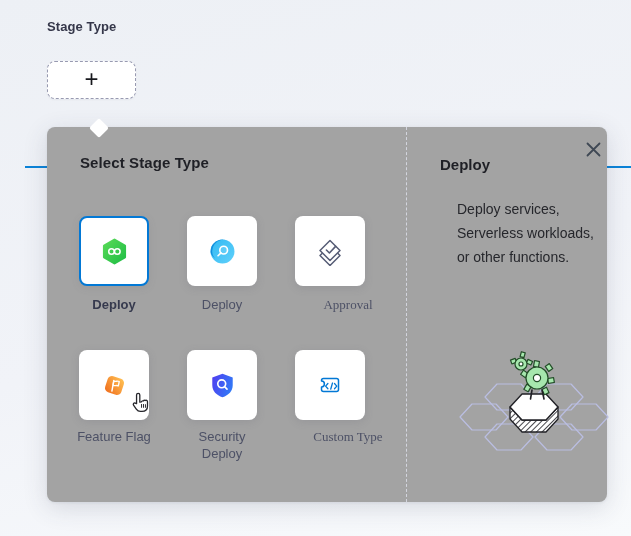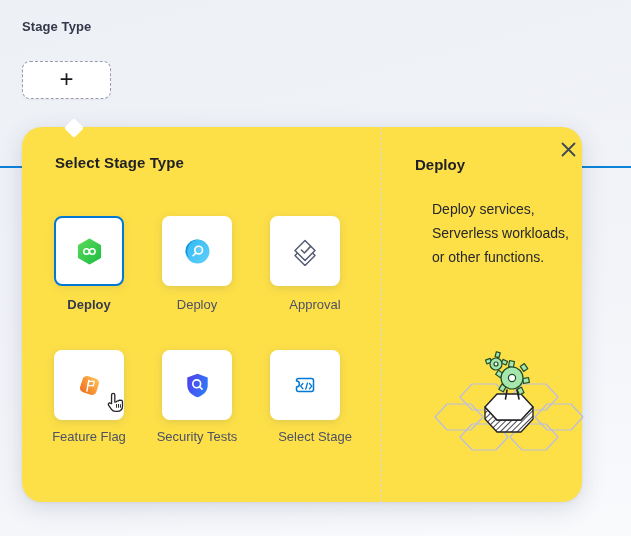--- a/index.html
+++ b/index.html
@@ -3,21 +3,21 @@
 <meta charset="utf-8">
 <style>
   * { margin:0; padding:0; box-sizing:border-box; }
   html,body { width:631px; height:536px; }
   body {
     font-family:"Liberation Sans","DejaVu Sans",sans-serif;
     background:linear-gradient(165deg,#edf0f5 0%,#f1f3f8 55%,#f8fafc 100%);
     position:relative; overflow:hidden;
     -webkit-font-smoothing:antialiased;
   }
-  #screen { position:absolute; inset:0; }
+  #screen { position:absolute; inset:0;margin-left:25px; }
 
   .pipeline-line {
     position:absolute; left:0; top:166px; width:100%; height:2px;
     background:#0b83d8; z-index:1;
   }
 
   .stage-type-label {
     position:absolute; left:22px; top:19px;
     font-size:13px; font-weight:600; color:#35374a; letter-spacing:.1px; z-index:2;
   }
@@ -27,21 +27,21 @@
     background:#ffffff; border:1.6px dashed #989ab1; border-radius:8px;
     display:flex; align-items:center; justify-content:center;
     cursor:pointer; z-index:2; box-shadow:0 1px 2px rgba(40,41,61,.05);
   }
   .add-stage-btn .plus {
     font-size:24px; font-weight:300; color:#17181d; line-height:1; margin-top:-2px;
   }
 
   .popover {
     position:absolute; left:22px; top:127px; width:560px; height:375px;
-    background:#fde047; border-radius:20px; z-index:3;
+    background:#a3a3a3; border-radius:8px; z-index:3;
     box-shadow:0 6px 24px rgba(55,62,88,.16), 0 1px 3px rgba(55,62,88,.08);
   }
   .popover-caret {
     position:absolute; left:45px; top:-6px; width:14px; height:14px;
     background:#ffffff; transform:rotate(45deg); border-radius:2px;
   }
 
   .popover-title {
     position:absolute; left:33px; top:27px;
     font-size:15px; font-weight:700; color:#1f2026; letter-spacing:.1px;
@@ -56,21 +56,21 @@
   .tile-label {
     position:absolute; width:82px; text-align:center;
     font-size:13px; line-height:17px; color:#4d5166; cursor:pointer;
   }
   .tile-label.selected { font-weight:700; color:#363a4e; }
 
   
   .c1 { left:32px; }  .c2 { left:140px; } .c3 { left:248px; }
   .r1 { top:89px; }   .r2 { top:223px; }
   .l1 { top:169px; }  .l2 { top:301px;text-align:center; }
-  .lc1 { left:26px; } .lc2 { left:134px; } .lc3 { left:252px; }
+  .lc1 { left:26px; } .lc2 { left:134px; } .lc3 { left:260px;font-family:Liberation Serif, serif; }
 
   .hand-cursor { position:absolute; left:81px; top:264px; width:26px; height:26px; z-index:5; pointer-events:none; }
 
   .divider {
     position:absolute; left:359px; top:0; height:100%; width:0;
     border-left:1px dashed #d3d5de;
   }
 
   .detail-title {
     position:absolute; left:393px; top:29px;
@@ -178,33 +178,33 @@
               <stop offset="0" stop-color="#4f42f0"></stop>
                 <stop offset="1" stop-color="#2f7cf7"></stop>
             </linearGradient>
           </defs>
           <path d="M14 1.8 L24.6 5.8 V13.4 C24.6 19.9 20.4 23.7 14 26.3 C7.6 23.7 3.4 19.9 3.4 13.4 V5.8 Z" fill="url(#gInd)"></path>
           <circle cx="13.2" cy="12.2" r="4.1" fill="none" stroke="#ffffff" stroke-width="1.7"></circle>
           <path d="M16.1 15.1 L18.7 17.7" stroke="#ffffff" stroke-width="1.7" stroke-linecap="round"></path>
         </svg>
       </span>
     </div>
-    <div class="tile-label l2 lc2">Security Tests</div>
+    <div class="tile-label l2 lc2">Security Deploy</div>
 
     <div class="tile-card c3 r2">
       <span>
         <svg width="28" height="28" viewBox="0 0 28 28">
           <path d="M9.5 7.5 h11 a2 2 0 0 1 2 2 v9 a2 2 0 0 1 -2 2 h-13 a2 2 0 0 1 -2 -2 v-2.6 a2.9 2.9 0 0 0 0 -5.8 V9.5 a2 2 0 0 1 2 -2 z" fill="none" stroke="#0278d5" stroke-width="1.5" stroke-linejoin="round"></path>
           <path d="M11.9 12.5 L9.6 15.1 L11.9 17.7" fill="none" stroke="#0278d5" stroke-width="1.3" stroke-linecap="round" stroke-linejoin="round"></path>
           <path d="M14.7 18.2 L16.5 12" stroke="#0278d5" stroke-width="1.3" stroke-linecap="round"></path>
           <path d="M18.5 12.5 L20.8 15.1 L18.5 17.7" fill="none" stroke="#0278d5" stroke-width="1.3" stroke-linecap="round" stroke-linejoin="round"></path>
         </svg>
       </span>
     </div>
-    <div class="tile-label l2 lc3">Select Stage</div>
+    <div class="tile-label l2 lc3">Custom Type</div>
 
     <span class="hand-cursor">
       <svg width="26" height="26" viewBox="0 0 24 24">
         <path d="M9.4 2.1 c.85 0 1.5.65 1.5 1.5 v6.7 l1.5 -.3 c.2 -.75 1.1 -1.1 1.8 -.8 .35 -.55 1.1 -.8 1.8 -.45 .55 -.45 2 -.2 2 1.15 v3.9 c0 3.1 -2.1 5 -5.1 5 h-1.5 c-1.75 0 -2.8 -.75 -3.75 -2.1 l-2.55 -3.7 c-.7 -1.05 .35 -2.3 1.55 -1.85 l1.25 .55 V3.6 c0 -.85 .65 -1.5 1.5 -1.5 z" fill="#ffffff" stroke="#26262b" stroke-width="1.2" stroke-linejoin="round"></path>
         <path d="M12.5 12.4 v2.7 M14.3 12.4 v2.7 M16.1 12.6 v2.5" stroke="#26262b" stroke-width="0.9" stroke-linecap="round"></path>
       </svg>
     </span>
 
     <div class="divider"></div>
 

